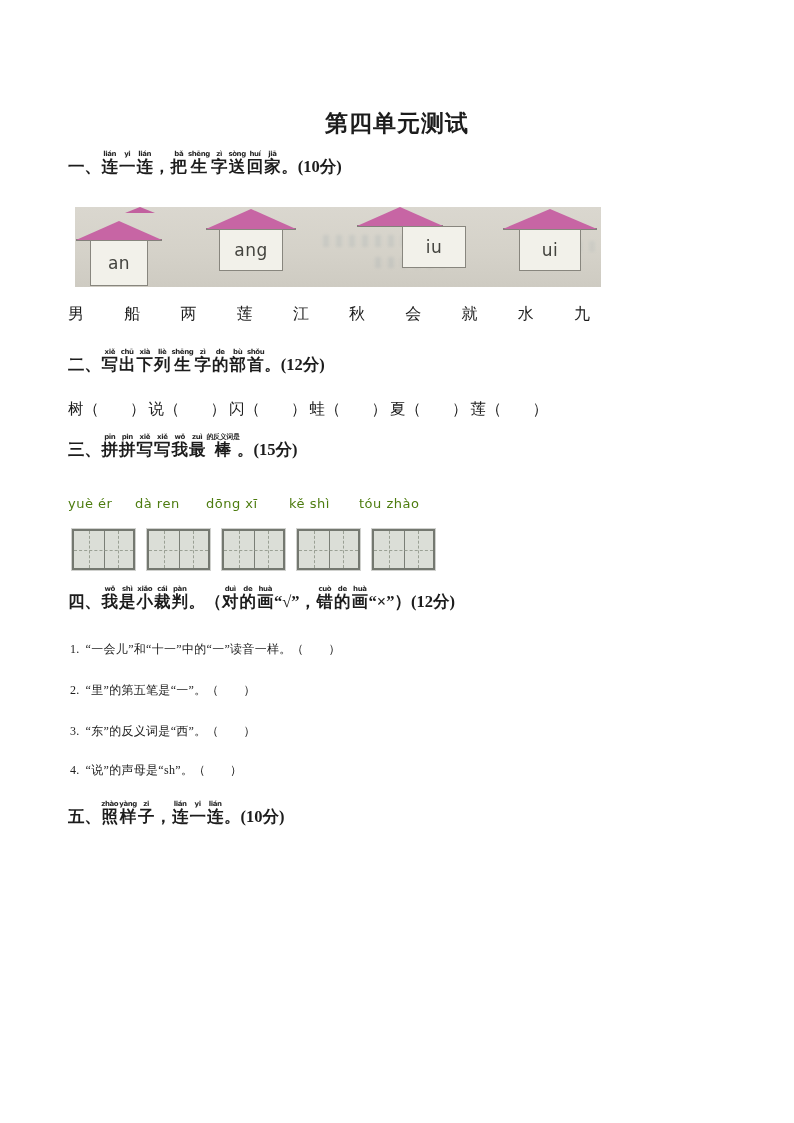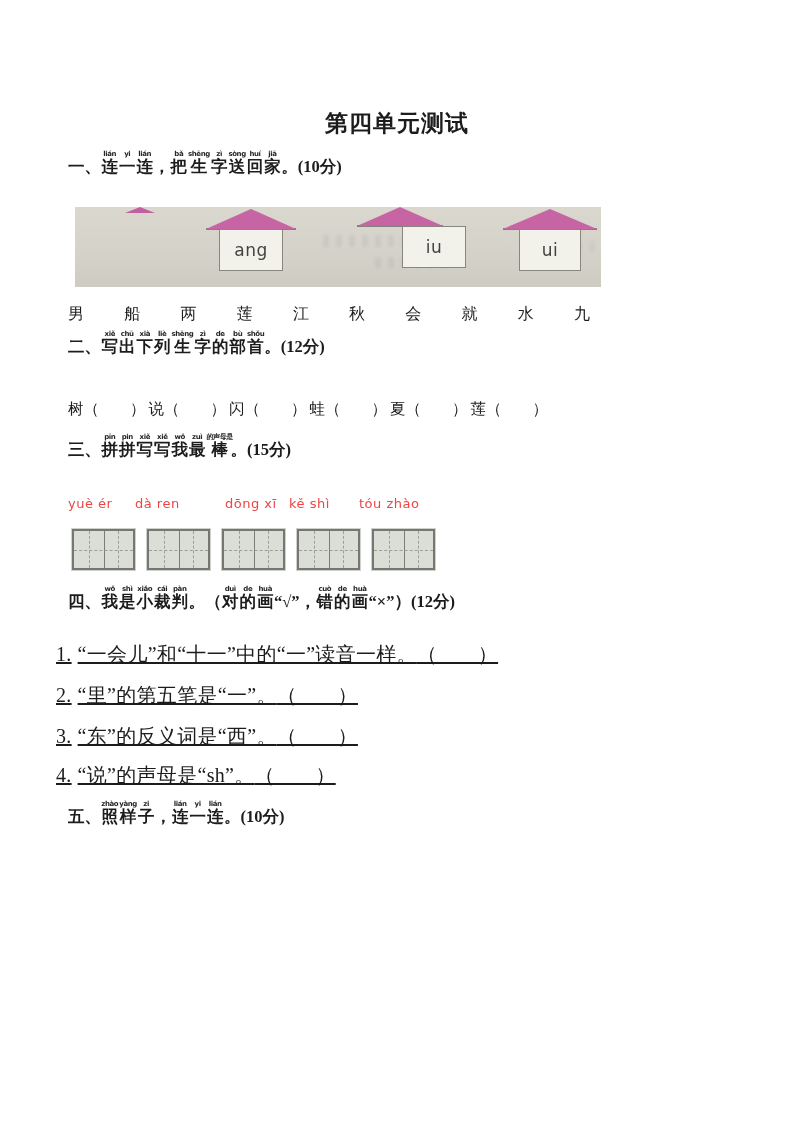--- a/index.html
+++ b/index.html
@@ -31,21 +31,21 @@
   }
   .sec-heading ruby { ruby-position: over; margin: 0 0.5px; }
   .sec-heading rt {
     font-family: "DejaVu Sans", sans-serif;
     font-size: 7px; font-weight: 600;
     letter-spacing: -0.4px;
     color: #262626;
     transform: translateY(2px);
   }
   #sec1-heading { top: 150px; }
-  #sec2-heading { top: 330px; }
+  #sec2-heading { top: 348px; }
   #sec3-heading { top: 433px; }
   #sec4-heading { top: 585px; }
   #sec5-heading { top: 800px; }
 
   
   .houses-image {
     top: 207px; left: 75px; width: 526px; height: 80px;
     background: linear-gradient(180deg, #dad7cf 0%, #d5d2c9 55%, #cecbc2 100%);
     overflow: hidden;
   }
@@ -102,26 +102,26 @@
     top: 399px; left: 68px; width: 660px;
     display: flex;
     font-size: 15.5px; white-space: nowrap;
   }
   .radical-item { margin-right: 3px; }
 
   .pinyin-row { top: 496px; left: 68px; width: 420px; height: 18px; }
   .pinyin-word {
     position: absolute; top: 0;
     font-family: "DejaVu Sans", sans-serif;
-    font-size: 13px; color: #ef4444; letter-spacing: 0.5px;
+    font-size: 13px; color: #4d7c0f; letter-spacing: 0.5px;
     white-space: nowrap;
   }
   .pinyin-word:nth-child(1) { left: 0; }
   .pinyin-word:nth-child(2) { left: 67px; }
-  .pinyin-word:nth-child(3) { left: 157px; text-align: center; }
+  .pinyin-word:nth-child(3) { left: 138px; text-align: center; }
   .pinyin-word:nth-child(4) { left: 221px; }
   .pinyin-word:nth-child(5) { left: 291px; }
 
   .boxes-row { top: 529px; left: 72px; width: 440px; height: 42px; }
   .write-box {
     position: absolute; top: 0; width: 63px; height: 41px;
     background: #dbded7;
     border: 2px solid #747870;
     box-shadow: 0 0 0 1px rgba(150,153,146,0.45);
   }
@@ -140,43 +140,49 @@
   }
   .write-box .v-dash-l, .write-box .v-dash-r {
     position: absolute; top: 0; height: 100%; width: 0;
     border-left: 1px dashed #9aa094;
   }
   .write-box .v-dash-l { left: 25%; }
   .write-box .v-dash-r { left: 75%; }
 
   
   .statement {
-    left: 56px; font-size: 20px; white-space: nowrap;
+    left: 70px; font-size: 12px; white-space: nowrap;
     letter-spacing: 0.3px;
-    text-decoration: underline;
   }
   #statement-1 { top: 641px; }
   #statement-2 { top: 682px; }
   #statement-3 { top: 723px; }
   #statement-4 { top: 762px; }
   .statement .num { margin-right: 6px; }
 </style>
 </head>
 <body>
 
 <div class="abs doc-title">第四单元测试</div>
 
 <div class="abs sec-heading" id="sec1-heading"><span>一、</span><ruby><span>连</span><rt>lián</rt></ruby><ruby><span>一</span><rt>yi</rt></ruby><ruby><span>连</span><rt>lián</rt></ruby><span>，</span><ruby><span>把</span><rt>bǎ</rt></ruby><ruby><span>生</span><rt>shēng</rt></ruby><ruby><span>字</span><rt>zì</rt></ruby><ruby><span>送</span><rt>sòng</rt></ruby><ruby><span>回</span><rt>huí</rt></ruby><ruby><span>家</span><rt>jiā</rt></ruby><span>。(10分)</span></div>
 
 <div class="abs houses-image">
   <div class="bleed b1"></div>
   <div class="bleed b2"></div>
   <div class="bleed b3"></div>
   <div class="roof-scrap"></div>
 
+  <div class="house" id="house-an">
+    <div class="roof"></div>
+    <div class="roof-base"></div>
+    <div class="house-body">
+      <span class="house-label">an</span>
+    </div>
+  </div>
   <div class="house" id="house-ang">
     <div class="roof"></div>
     <div class="roof-base"></div>
     <div class="house-body">
       <span class="house-label">ang</span>
     </div>
   </div>
   <div class="house" id="house-iu">
     <div class="roof"></div>
     <div class="roof-base"></div>
@@ -210,21 +216,21 @@
 
 <div class="abs radicals-row">
   <span class="radical-item"><span>树</span><span>（　　）</span></span>
   <span class="radical-item"><span>说</span><span>（　　）</span></span>
   <span class="radical-item"><span>闪</span><span>（　　）</span></span>
   <span class="radical-item"><span>蛙</span><span>（　　）</span></span>
   <span class="radical-item"><span>夏</span><span>（　　）</span></span>
   <span class="radical-item"><span>莲</span><span>（　　）</span></span>
 </div>
 
-<div class="abs sec-heading" id="sec3-heading"><span>三、</span><ruby><span>拼</span><rt>pīn</rt></ruby><ruby><span>拼</span><rt>pin</rt></ruby><ruby><span>写</span><rt>xiě</rt></ruby><ruby><span>写</span><rt>xiě</rt></ruby><ruby><span>我</span><rt>wǒ</rt></ruby><ruby><span>最</span><rt>zuì</rt></ruby><ruby><span>棒</span><rt>的声母是</rt></ruby><span>。(15分)</span></div>
+<div class="abs sec-heading" id="sec3-heading"><span>三、</span><ruby><span>拼</span><rt>pīn</rt></ruby><ruby><span>拼</span><rt>pin</rt></ruby><ruby><span>写</span><rt>xiě</rt></ruby><ruby><span>写</span><rt>xiě</rt></ruby><ruby><span>我</span><rt>wǒ</rt></ruby><ruby><span>最</span><rt>zuì</rt></ruby><ruby><span>棒</span><rt>的反义词是</rt></ruby><span>。(15分)</span></div>
 
 <div class="abs pinyin-row">
   <span class="pinyin-word">yuè ér</span>
   <span class="pinyin-word">dà ren</span>
   <span class="pinyin-word">dōng xī</span>
   <span class="pinyin-word">kě shì</span>
   <span class="pinyin-word">tóu zhào</span>
 </div>
 
 <div class="abs boxes-row">

